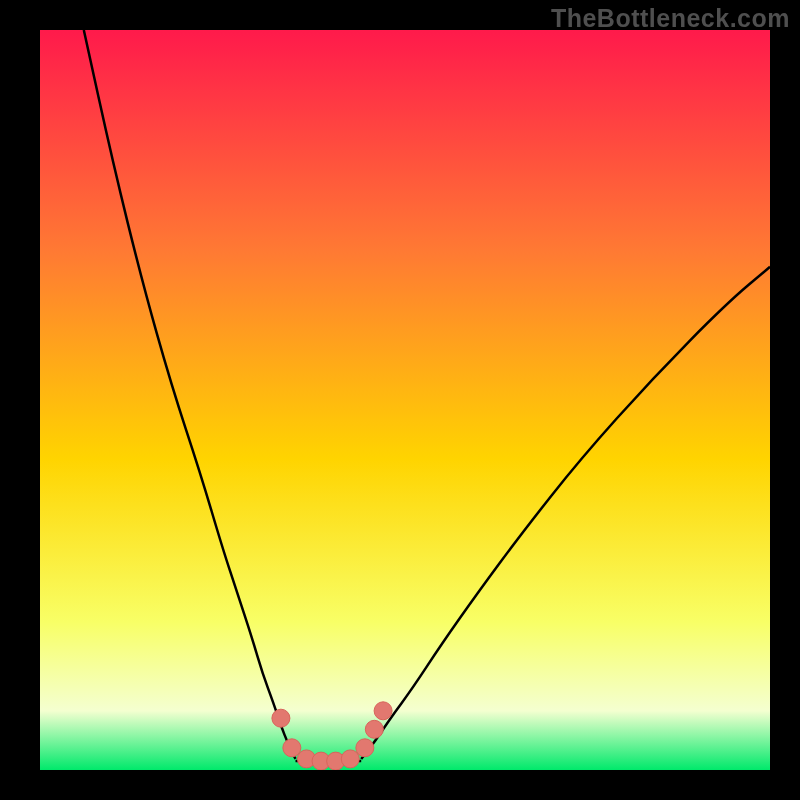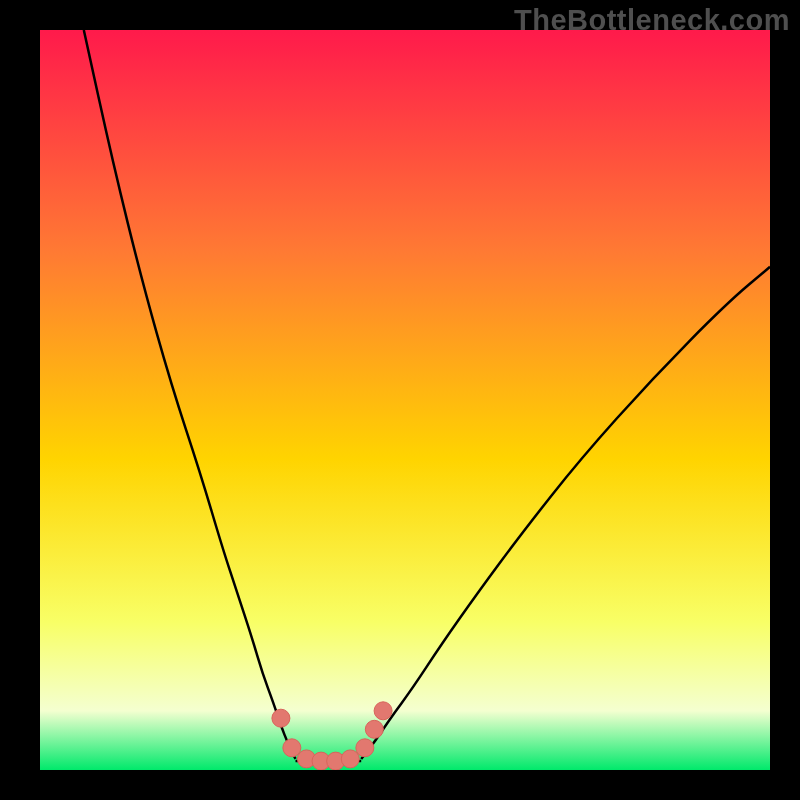--- a/index.html
+++ b/index.html
@@ -17,21 +17,21 @@
     top: 0;
     width: 800px;
     height: 800px;
     background: #000;
   }
   .watermark {
     position: absolute;
     top: 4px;
     right: 10px;
     color: #4f4f4f;
-    font-size: 29px;
+    font-size: 25px;
     font-weight: 600;
     letter-spacing: 0.5px;
     z-index: 10;
   }
   .plot {
     position: absolute;
     left: 40px;
     top: 30px;
     width: 730px;
     height: 740px;

